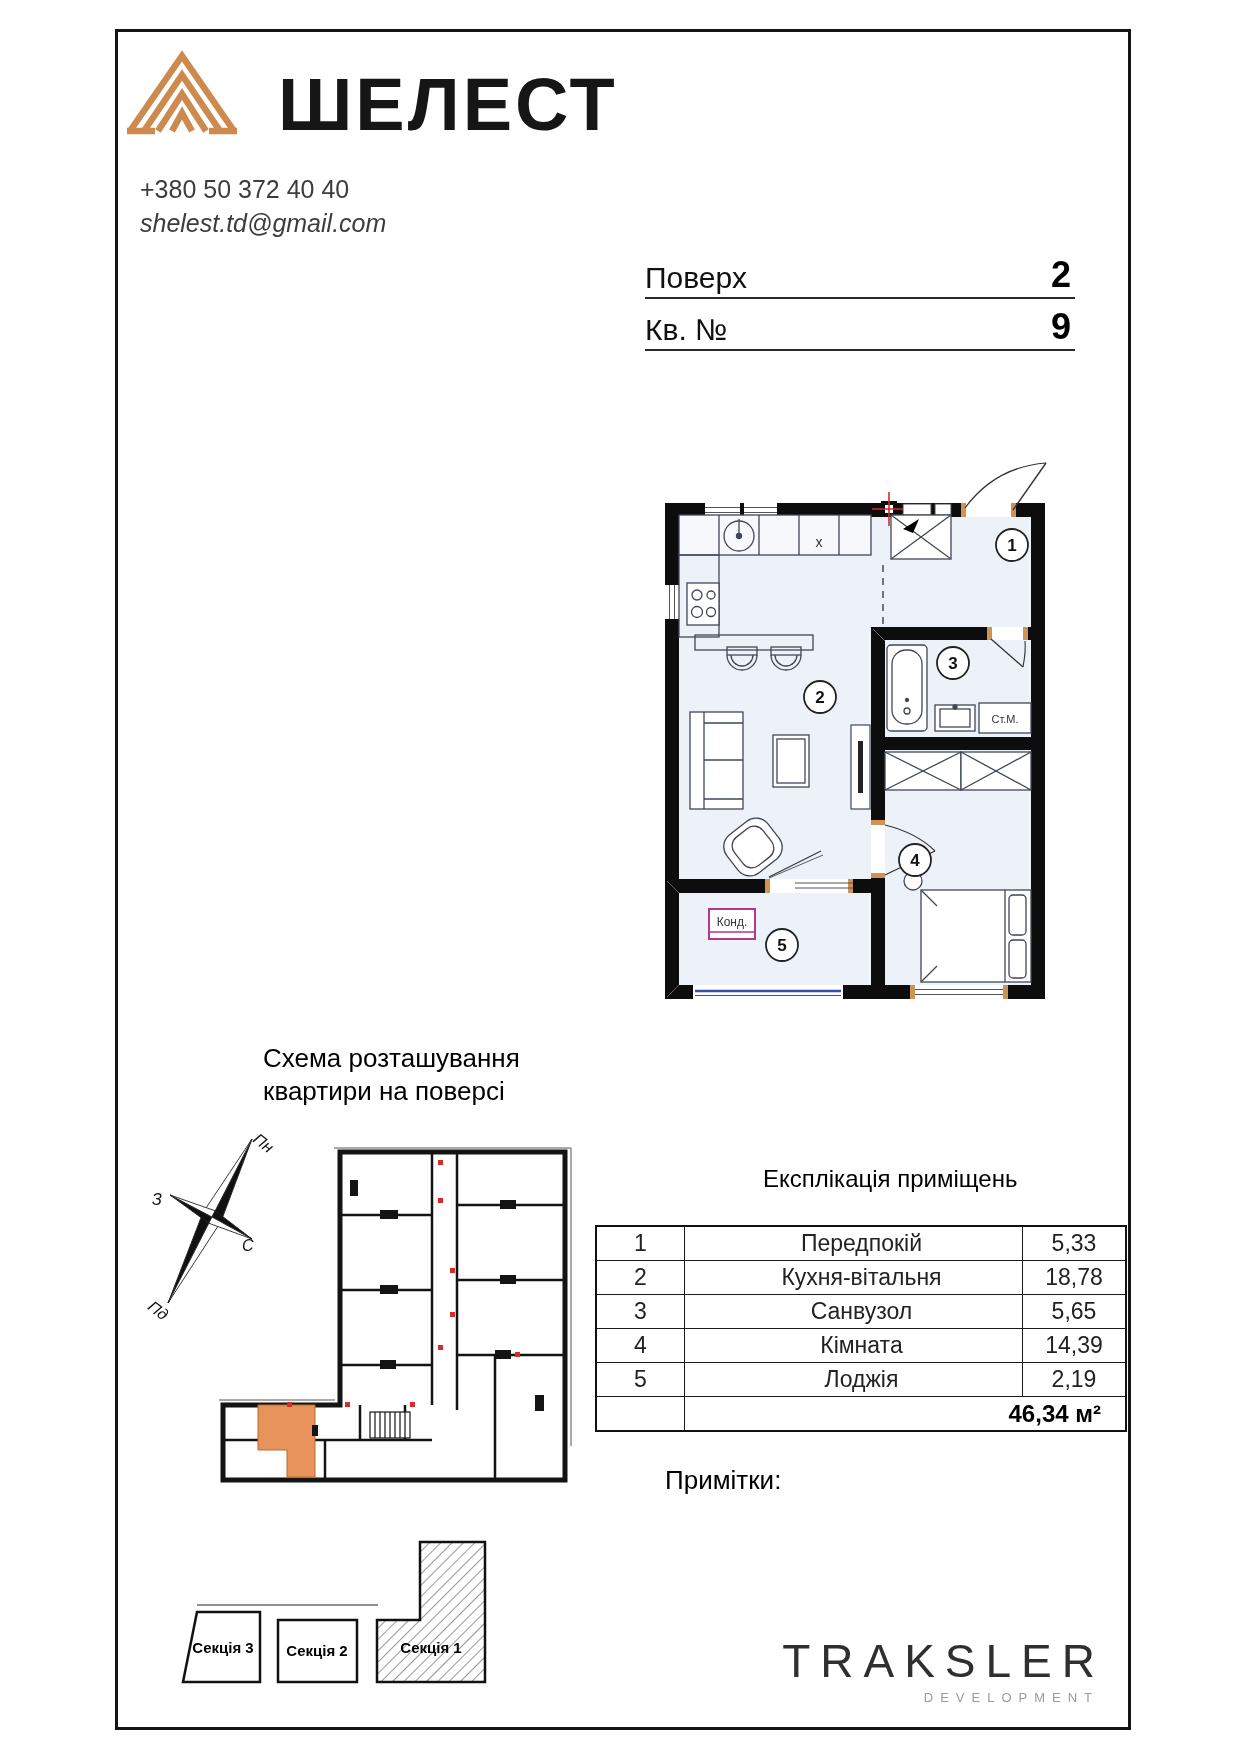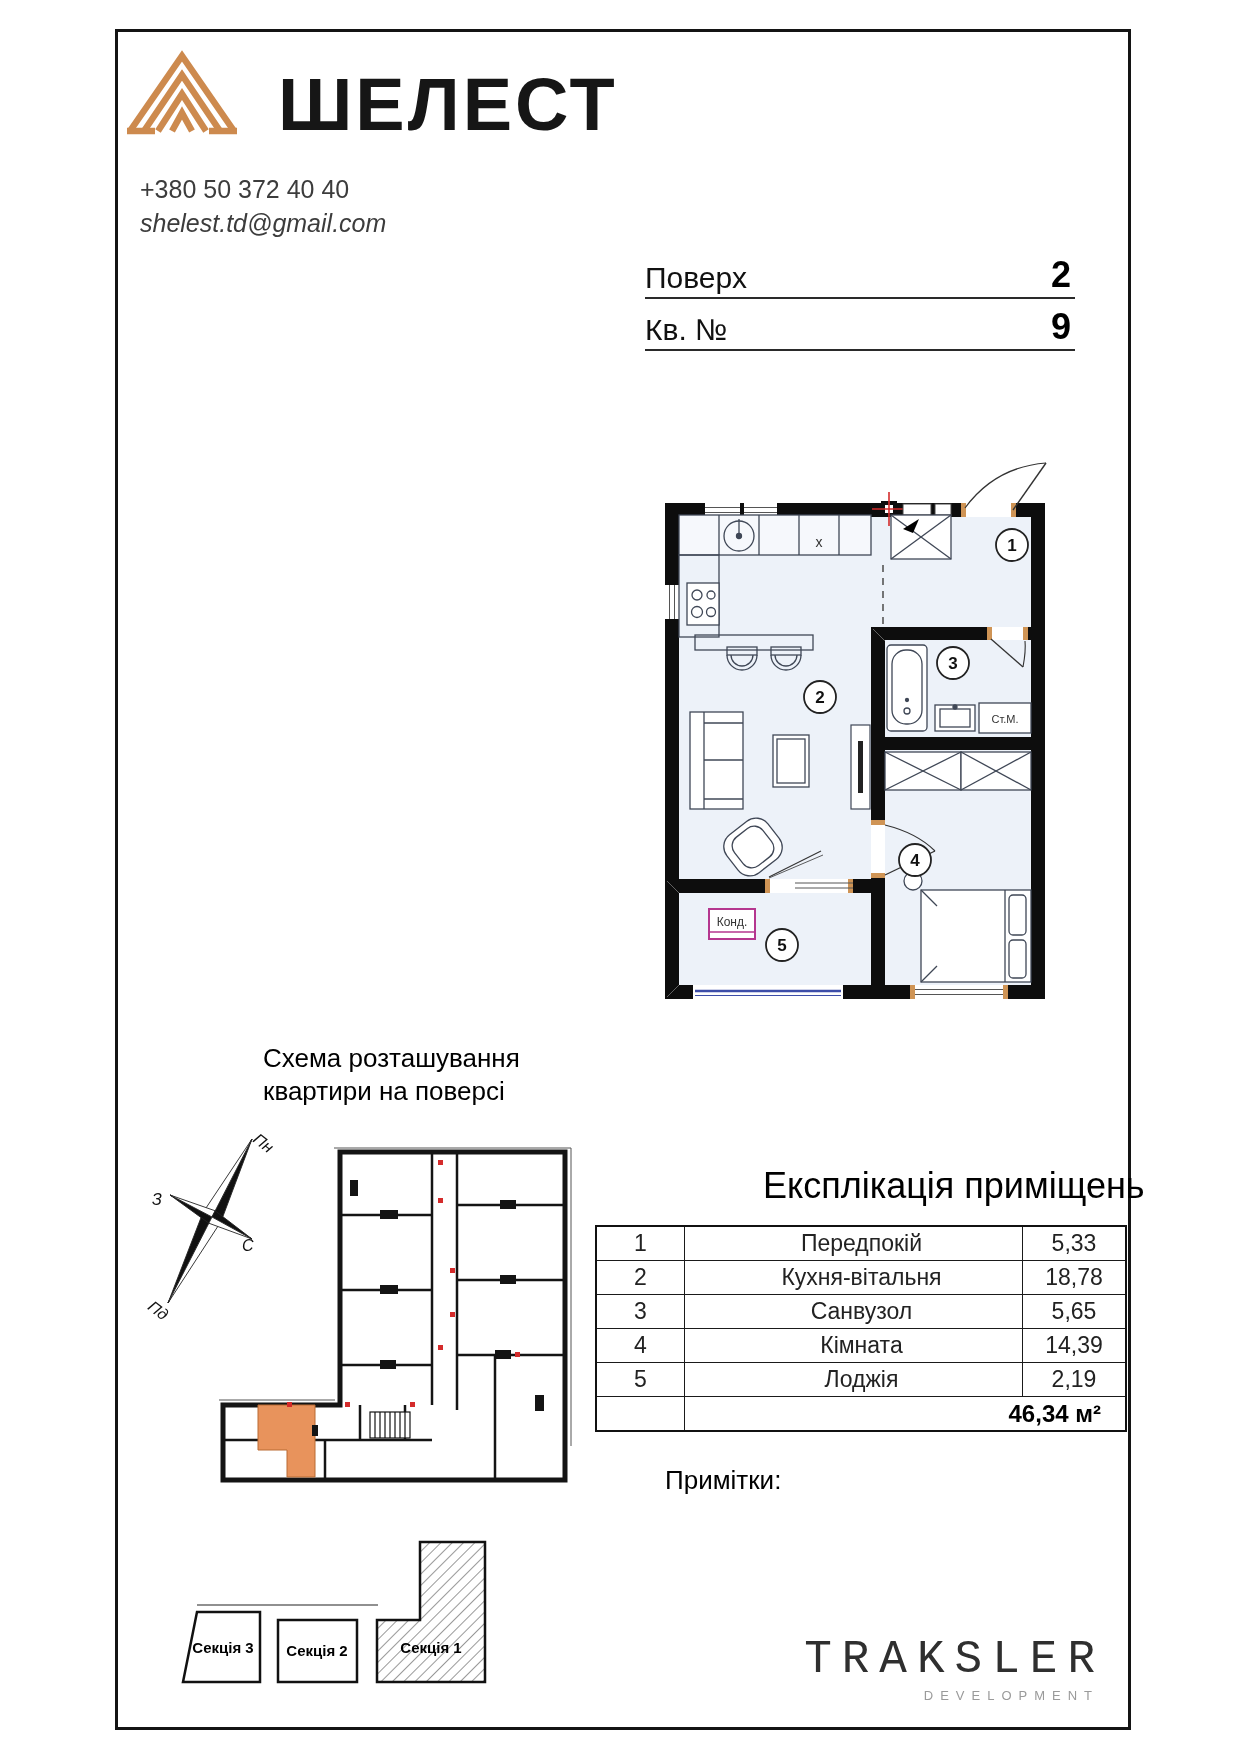--- a/index.html
+++ b/index.html
@@ -21,37 +21,37 @@
   .frow2{top:315px;}
   .field-label{position:absolute;left:0;bottom:2px;font-size:30px;color:#111;}
   .field-value{position:absolute;right:4px;bottom:1px;font-size:36px;font-weight:bold;color:#000;}
   
   .main-plan{left:665px;top:415px;width:395px;height:595px;}
   
   .scheme-title{left:263px;top:1042px;width:260px;font-size:26px;line-height:1.25;color:#000;}
   .compass{left:140px;top:1125px;width:140px;height:195px;}
   .mini-plan{left:195px;top:1140px;width:380px;height:355px;}
   
-  .expl-title{left:763px;top:1165px;font-size:36px;color:#000;}
+  .expl-title{left:763px;top:1165px;font-size:24px;color:#000;}
   table.expl{position:absolute;left:595px;top:1225px;border-collapse:collapse;table-layout:fixed;}
   table.expl td{border:1.6px solid #1a1a1a;height:33px;font-size:23px;color:#222;padding:0;}
   table.expl .c-num{width:87px;text-align:center;}
   table.expl .c-name{width:321px;text-align:center;padding-left:16px;}
   table.expl .c-area{width:102px;text-align:center;}
   table.expl .c-total{text-align:right;padding-right:24px;font-weight:bold;font-size:24px;color:#000;padding-left:24px;}
   table.expl{border:2.5px solid #111;}
   
   .notes-title{left:665px;top:1465px;font-size:26px;font-weight:normal;color:#000;}
   .notes-list{left:570px;top:1505px;width:527px;font-size:21px;line-height:1.45;color:#222;}
   .note-item{padding-left:52px;text-indent:-30px;margin-bottom:4px;}
   
   .sections{left:165px;top:1535px;width:330px;height:155px;}
   
   .dev{left:700px;top:1634px;width:405px;text-align:right;}
-  .dev-name{font-family:Liberation Mono, monospace;font-size:46px;letter-spacing:10px;color:#2f2f2f;}
+  .dev-name{font-family:Liberation Sans, sans-serif;font-size:46px;letter-spacing:10px;color:#2f2f2f;}
   .dev-sub{font-family:"Liberation Sans",sans-serif;font-size:13px;letter-spacing:7px;color:#9a9a9a;margin-top:2px;padding-right:6px;}
   svg text{font-family:"Liberation Sans",sans-serif;}
 </style>
 </head>
 <body>
 
 <div class="page">
 
   <div class="abs frame"></div>
 

